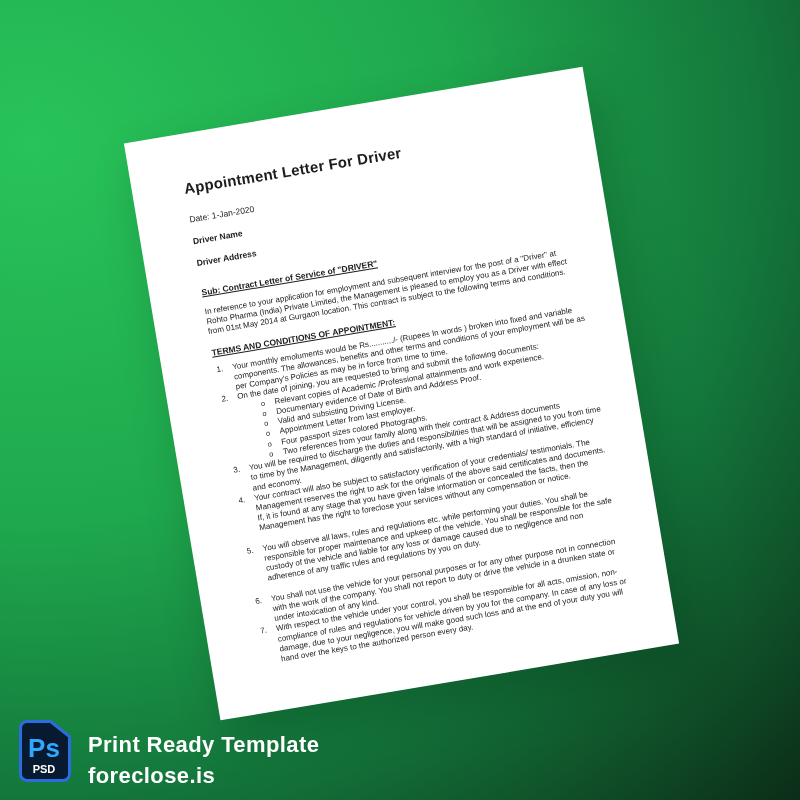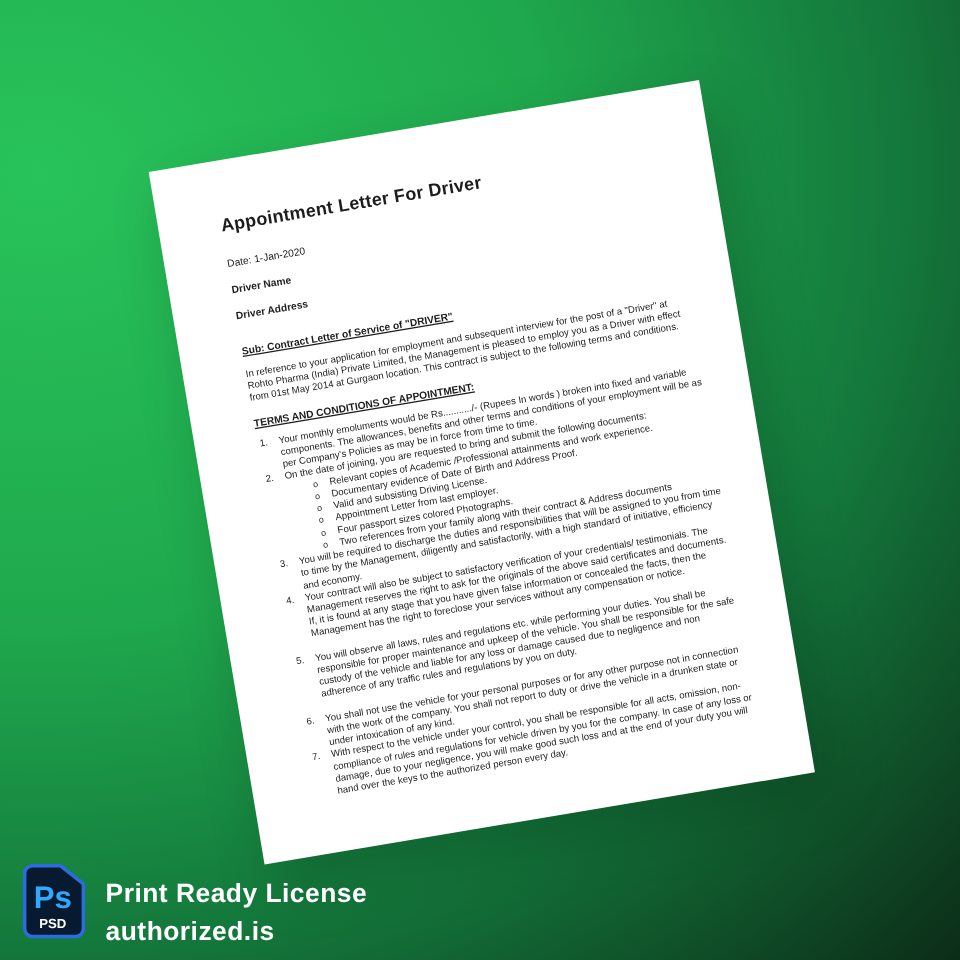--- a/index.html
+++ b/index.html
@@ -156,16 +156,16 @@
   </div>
 </div>
 
 <div class="footer">
   <svg class="psd-icon" width="52" height="62" viewBox="0 0 52 62">
     <path d="M8 1.5 H31.5 L50.5 16.5 V54 A6.5 6.5 0 0 1 44 60.5 H8 A6.5 6.5 0 0 1 1.5 54 V8 A6.5 6.5 0 0 1 8 1.5 Z" fill="#071a30" stroke="#2b6ce0" stroke-width="3" stroke-linejoin="round"></path>
     <text x="25" y="37" text-anchor="middle" font-family="Liberation Sans, sans-serif" font-size="26" font-weight="bold" fill="#31a8ff">Ps</text>
     <text x="25" y="53" text-anchor="middle" font-family="Liberation Sans, sans-serif" font-size="11" font-weight="bold" fill="#ffffff">PSD</text>
   </svg>
   <div class="footer-text">
-    <div>Print Ready License</div>
-    <div>authorized.is</div>
+    <div>Print Ready Template</div>
+    <div>foreclose.is</div>
   </div>
 </div>
 
 </body></html>

